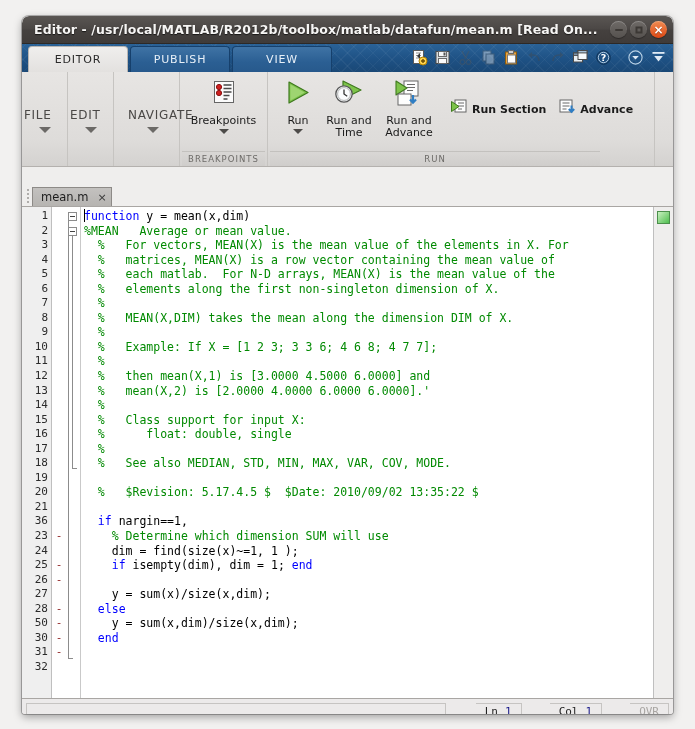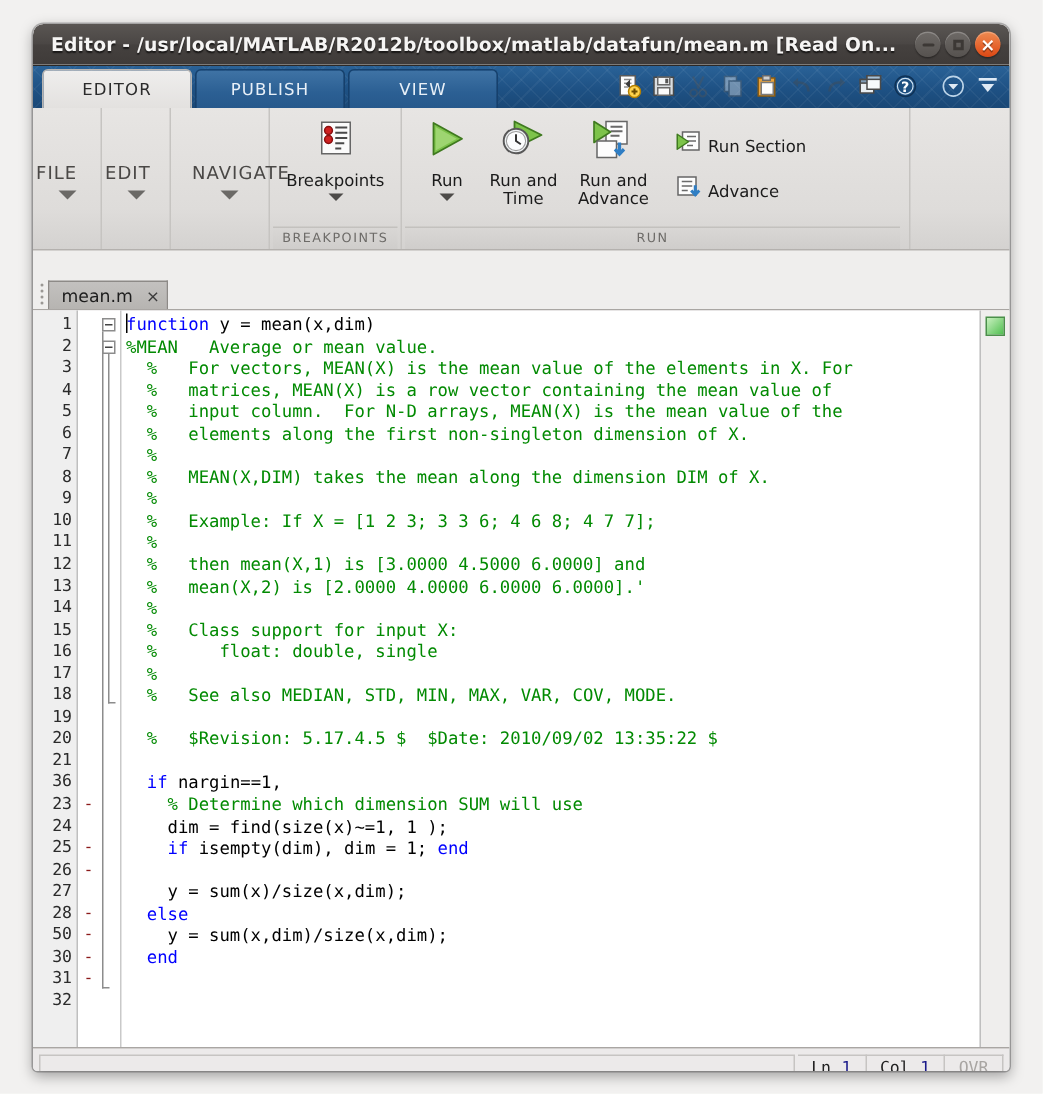--- a/index.html
+++ b/index.html
@@ -304,20 +304,21 @@
   }
 
   
   #statusbar {
     height: 24px;
     background: #eceaea;
     display: flex; align-items: center;
     padding: 0 4px;
     font-family: "DejaVu Sans Mono", monospace;
     font-size: 11px;
+    gap: 28px;
   }
   #status-left {
     flex: 1 1 auto; height: 17px;
     border: 1px solid #c6c4c2;
     background: #eceaea;
     margin-right: 2px;
   }
   .scell {
     height: 17px;
     border: 1px solid #c6c4c2;
@@ -519,21 +520,21 @@
               <path d="M15 6.5h8M15 9.5h8M15 12.5h6" stroke="#6a6a6a" stroke-width="1.2"></path>
               <path d="M4 3 L15 10 L4 17 Z" fill="#7dc34a" stroke="#3f7a1f" stroke-width="1.1" stroke-linejoin="round"></path>
               <rect x="6" y="16" width="13" height="11" fill="#fdfdfd" stroke="#666"></rect>
               <path d="M21 17v6M18 21.5l3 3.2 3-3.2" stroke="#2f7ec4" stroke-width="2.2" fill="none"></path>
             </svg>
           </span>
           <span class="blabel" style="white-space:pre-line;">Run and
 Advance</span>
         </div>
 
-        <div style="display:flex; flex-direction:column; gap:4px; margin-left:6px; margin-top:8px;">
+        <div style="display:flex; flex-direction:row; gap:4px; margin-left:6px; margin-top:20px;font-weight:bold;">
           <div class="smallbtn">
             <span>
               <svg width="18" height="18" viewBox="0 0 18 18">
                 <rect x="5" y="2" width="11" height="12" fill="#fdfdfd" stroke="#666"></rect>
                 <path d="M8 5h6M8 8h6M8 11h4" stroke="#6a6a6a" stroke-width="1.1"></path>
                 <path d="M1.5 3.5 L9 8.5 L1.5 13.5 Z" fill="#7dc34a" stroke="#3f7a1f" stroke-width="1" stroke-linejoin="round"></path>
               </svg>
             </span>
             <span class="slabel">Run Section</span>
           </div>
@@ -676,21 +677,21 @@
         <div class="foldend" style="left: 2px; top: 450.5px;"></div>
         <div class="foldline" style="left: 6px; top: 28.55px; height: 233.8px;"></div>
         <div class="foldend" style="left: 6px; top: 261.35px;"></div>
       </div>
     <div id="codepane">
       <div id="caret"></div>
     <div class="cline"><span class="kw">function</span><span> y = mean(x,dim)</span></div>
         <div class="cline"><span class="cm">%MEAN   Average or mean value.</span></div>
         <div class="cline"><span class="cm">  %   For vectors, MEAN(X) is the mean value of the elements in X. For</span></div>
         <div class="cline"><span class="cm">  %   matrices, MEAN(X) is a row vector containing the mean value of</span></div>
-        <div class="cline"><span class="cm">  %   input column.  For N-D arrays, MEAN(X) is the mean value of the</span></div>
+        <div class="cline"><span class="cm">  %   each matlab.  For N-D arrays, MEAN(X) is the mean value of the</span></div>
         <div class="cline"><span class="cm">  %   elements along the first non-singleton dimension of X.</span></div>
         <div class="cline"><span class="cm">  %</span></div>
         <div class="cline"><span class="cm">  %   MEAN(X,DIM) takes the mean along the dimension DIM of X.</span></div>
         <div class="cline"><span class="cm">  %</span></div>
         <div class="cline"><span class="cm">  %   Example: If X = [1 2 3; 3 3 6; 4 6 8; 4 7 7];</span></div>
         <div class="cline"><span class="cm">  %</span></div>
         <div class="cline"><span class="cm">  %   then mean(X,1) is [3.0000 4.5000 6.0000] and</span></div>
         <div class="cline"><span class="cm">  %   mean(X,2) is [2.0000 4.0000 6.0000 6.0000].'</span></div>
         <div class="cline"><span class="cm">  %</span></div>
         <div class="cline"><span class="cm">  %   Class support for input X:</span></div>

